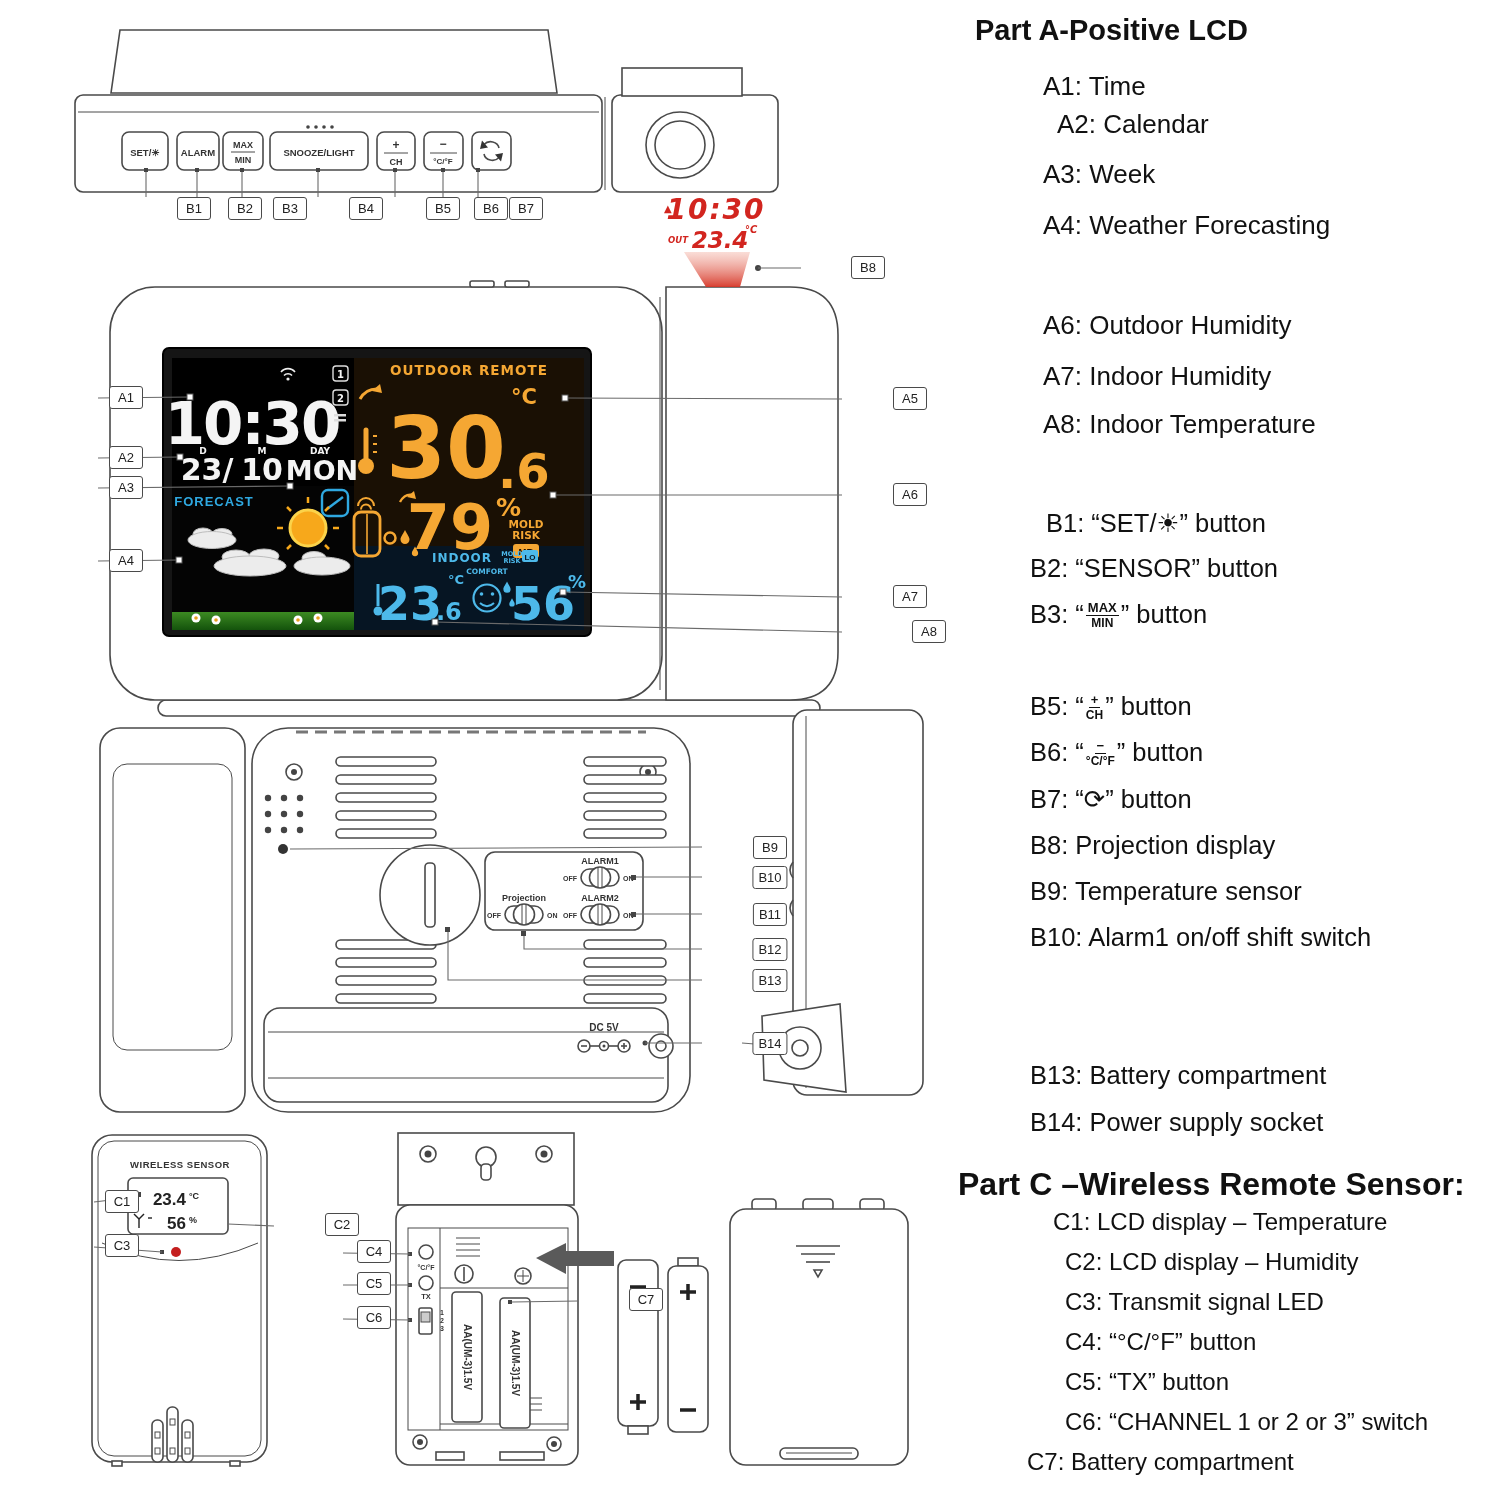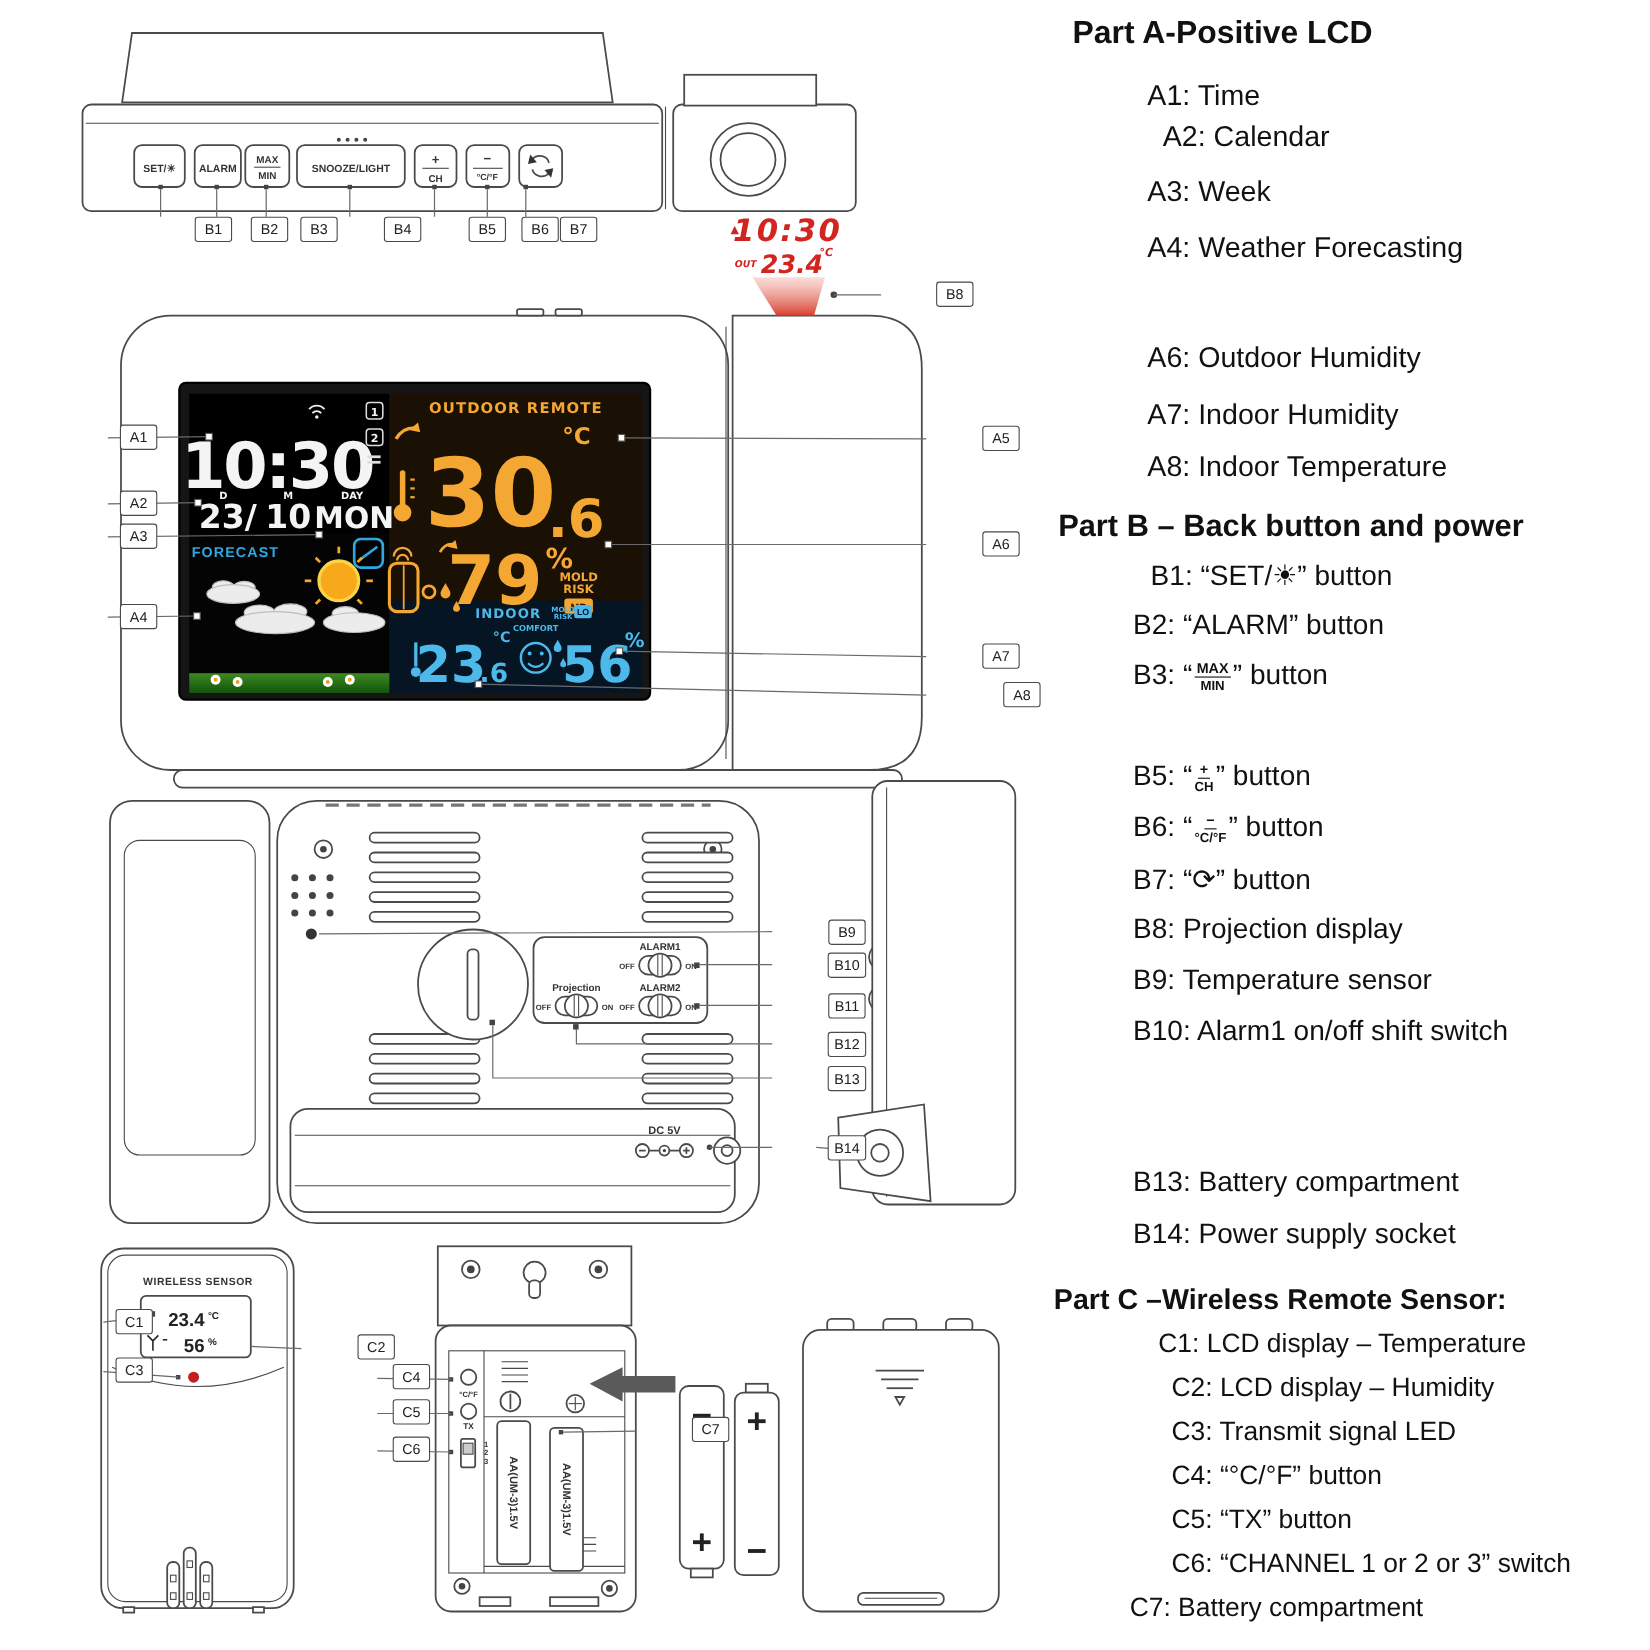--- a/index.html
+++ b/index.html
@@ -556,34 +556,33 @@
 
 <div class="hd" style="left:975px;top:14px;font-size:29px">Part A-Positive LCD</div>
 <div class="row fa" style="left:1043px;top:71px"><span>A1: Time</span></div>
 <div class="row fa" style="left:1057px;top:109px"><span>A2: Calendar</span></div>
 <div class="row fa" style="left:1043px;top:159px"><span>A3: Week</span></div>
 <div class="row fa" style="left:1043px;top:210px"><span>A4: Weather Forecasting</span></div>
 <div class="row fa" style="left:1043px;top:310px"><span>A6: Outdoor Humidity</span></div>
 <div class="row fa" style="left:1043px;top:361px"><span>A7: Indoor Humidity</span></div>
 <div class="row fa" style="left:1043px;top:409px"><span>A8: Indoor Temperature</span></div>
 
-<div class="hd" style="left:962px;top:462px;font-size:28px">Part B – Back button and power</div>
 <div class="row fb" style="left:1046px;top:508px"><span>B1: “SET/☀” button</span></div>
-<div class="row fb" style="left:1030px;top:554px"><span>B2: “ALARM” button</span></div>
+<div class="row fb" style="left:1030px;top:554px"><span>B2: “SENSOR” button</span></div>
 <div class="row fb" style="left:1030px;top:600px"><span>B3: “</span><span class="frac"><span class="ft">MAX</span><span class="fb2">MIN</span></span><span>” button</span></div>
 <div class="row fb" style="left:1030px;top:692px"><span>B5: “</span><span class="frac"><span class="ft">+</span><span class="fb2">CH</span></span><span>” button</span></div>
 <div class="row fb" style="left:1030px;top:738px"><span>B6: “</span><span class="frac"><span class="ft">−</span><span class="fb2">°C/°F</span></span><span>” button</span></div>
 <div class="row fb" style="left:1030px;top:784px"><span>B7: “⟳” button</span></div>
 <div class="row fb" style="left:1030px;top:831px"><span>B8: Projection display</span></div>
 <div class="row fb" style="left:1030px;top:877px"><span>B9: Temperature sensor</span></div>
 <div class="row fb" style="left:1030px;top:923px"><span>B10: Alarm1 on/off shift switch</span></div>
 <div class="row fb" style="left:1030px;top:1061px"><span>B13: Battery compartment</span></div>
 <div class="row fb" style="left:1030px;top:1108px"><span>B14: Power supply socket</span></div>
 
-<div class="hd" style="left:958px;top:1166px;font-size:26px">Part C –Wireless Remote Sensor:</div>
+<div class="hd" style="left:958px;top:1166px;font-size:32px">Part C –Wireless Remote Sensor:</div>
 <div class="row fc" style="left:1053px;top:1208px"><span>C1: LCD display – Temperature</span></div>
 <div class="row fc" style="left:1065px;top:1248px"><span>C2: LCD display – Humidity</span></div>
 <div class="row fc" style="left:1065px;top:1288px"><span>C3: Transmit signal LED</span></div>
 <div class="row fc" style="left:1065px;top:1328px"><span>C4: “°C/°F” button</span></div>
 <div class="row fc" style="left:1065px;top:1368px"><span>C5: “TX” button</span></div>
 <div class="row fc" style="left:1065px;top:1408px"><span>C6: “CHANNEL 1 or 2 or 3” switch</span></div>
 <div class="row fc" style="left:1027px;top:1448px"><span>C7: Battery compartment</span></div>
 
 </div>
 

